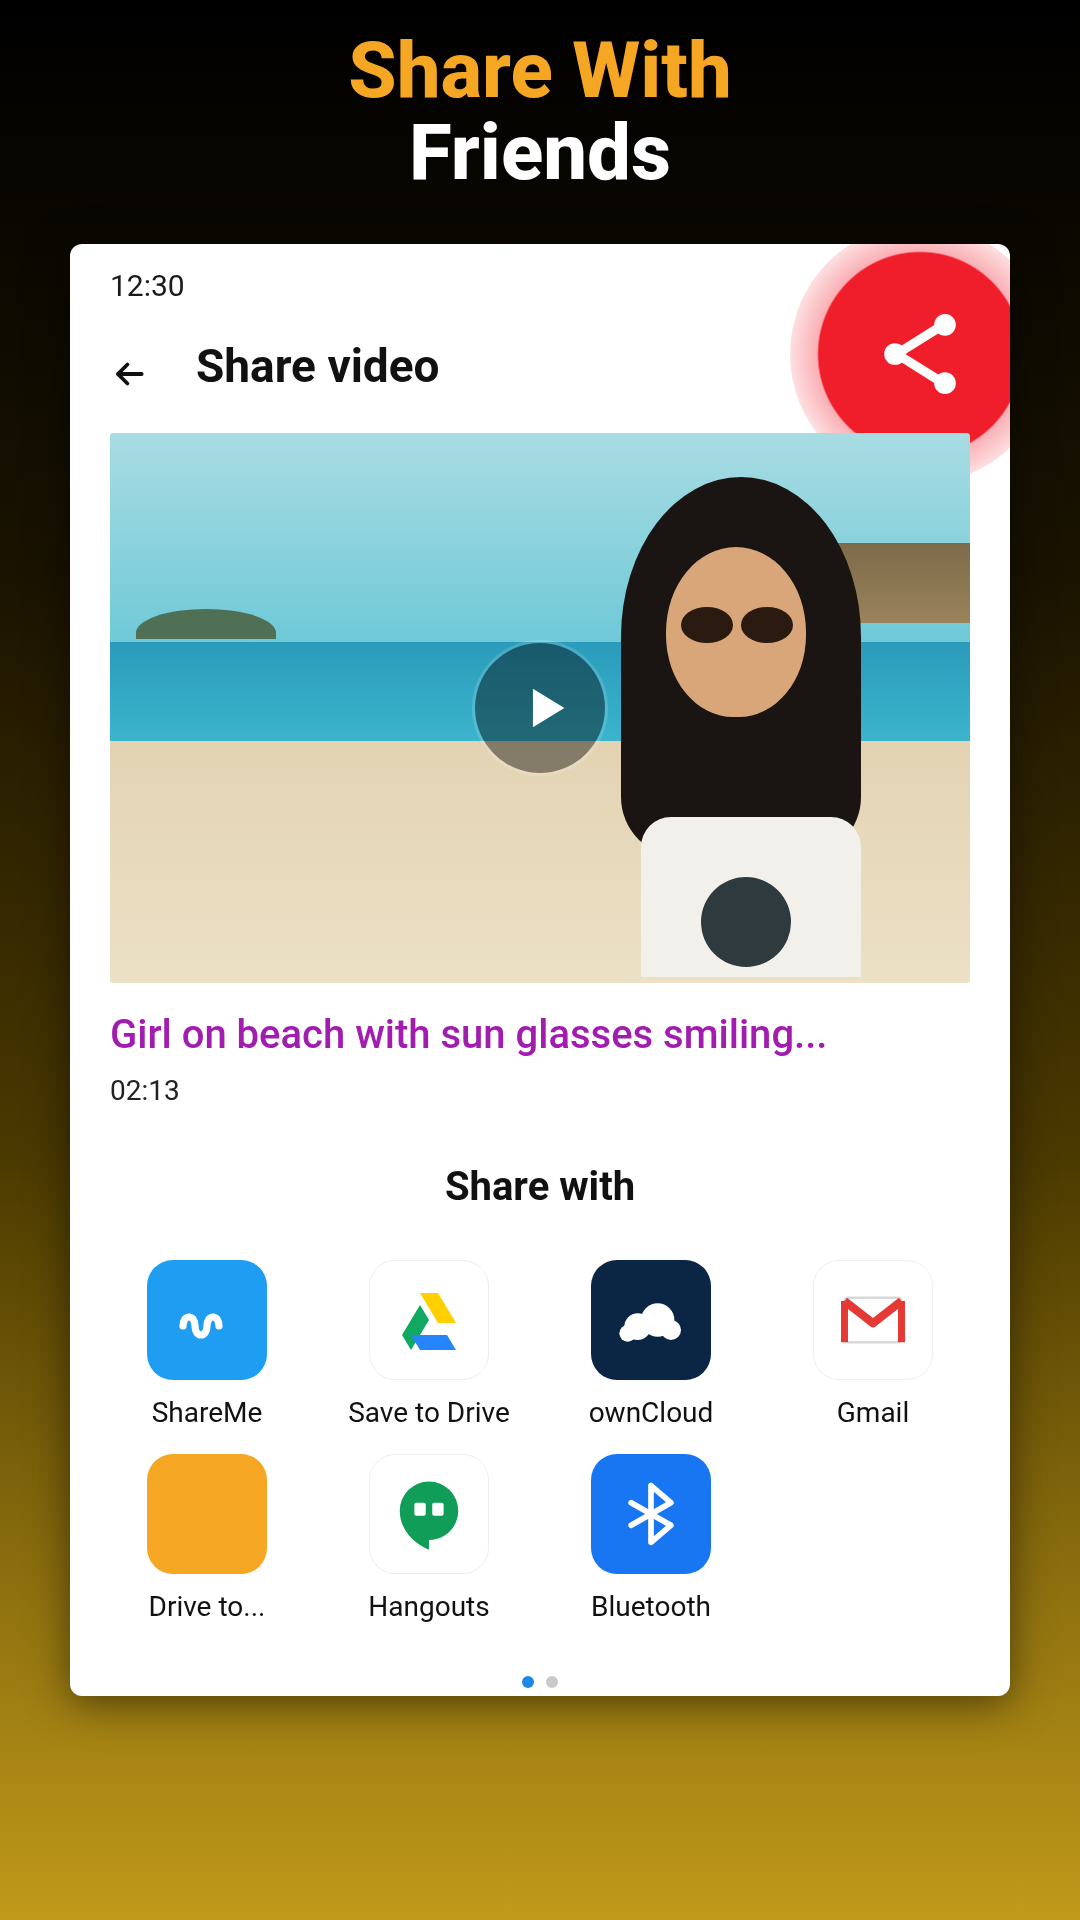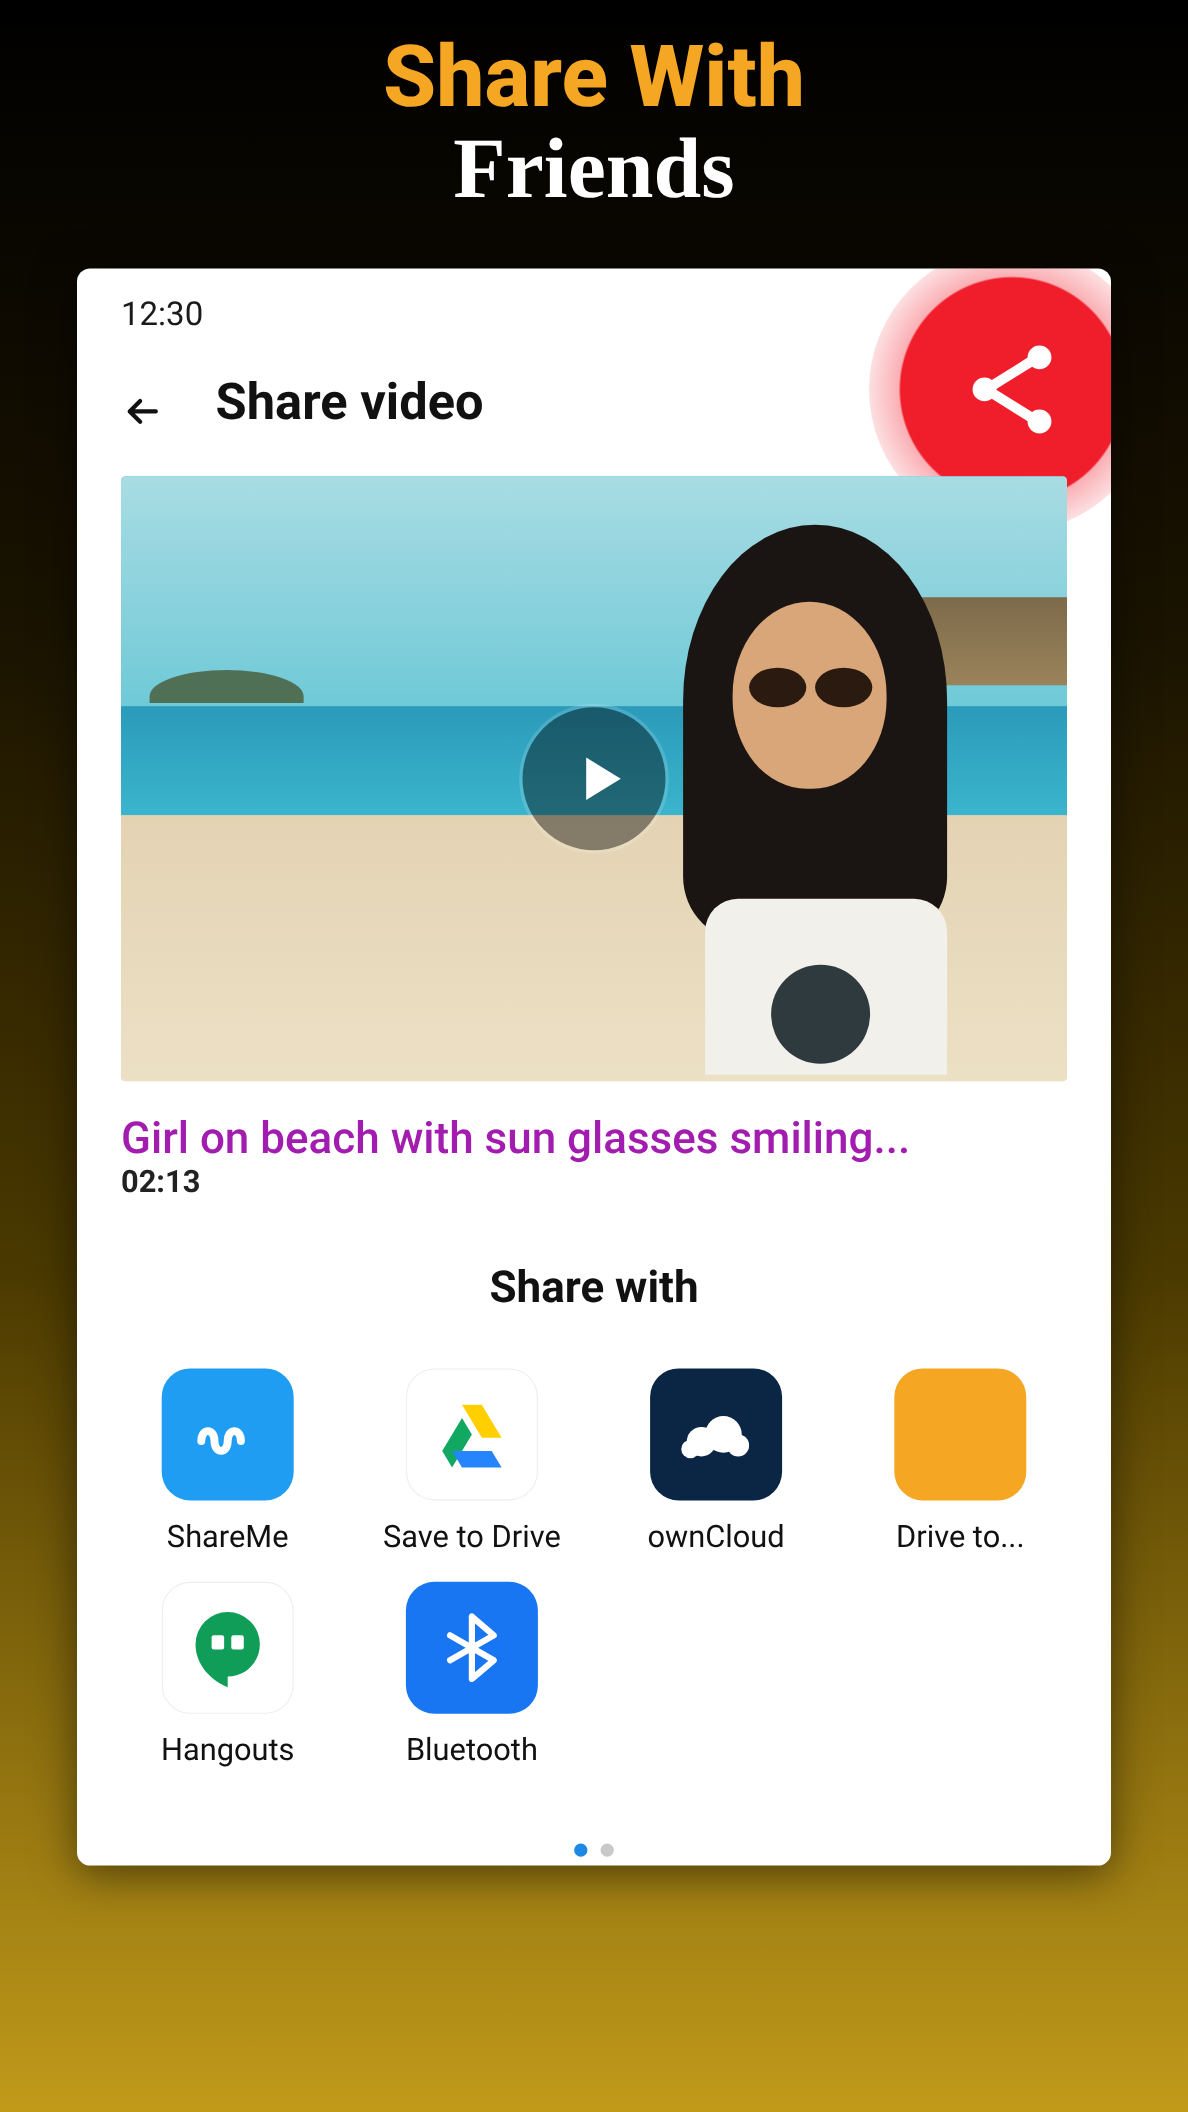--- a/index.html
+++ b/index.html
@@ -9,21 +9,21 @@
     background: linear-gradient(180deg, #000000 0%, #1a1300 30%, #4a3900 60%, #c19a1a 100%);
     position: relative;
   }
   .promo-title {
     text-align: center;
     padding-top: 30px;
     line-height: 1.05;
     font-weight: 800;
   }
   .promo-title .line1 { color: #f5a623; font-size: 78px; }
-  .promo-title .line2 { color: #ffffff; font-size: 78px; font-family: Liberation Serif, serif; }
+  .promo-title .line2 { color: #ffffff; font-size: 78px; }
   .device {
     position: absolute;
     top: 244px;
     left: 70px;
     width: 940px;
     height: 1452px;
     background: #ffffff;
     border-radius: 12px;
     overflow: hidden;
     box-shadow: 0 8px 40px rgba(0,0,0,0.5);
@@ -98,21 +98,21 @@
   .play-overlay {
     position:absolute; left:50%; top:50%; transform:translate(-50%,-50%);
     width:130px; height:130px; border-radius:50%;
     background: rgba(0,0,0,0.42);
     display:flex;align-items:center;justify-content:center;
     outline: 3px solid rgba(255,255,255,0.15);
   }
   .play-overlay svg { margin-left:10px; }
   .video-meta { padding: 28px 40px 0; }
   .video-meta .title { font-size: 40px; color:#a21caf; font-weight:500; }
-  .video-meta .duration { font-size: 28px; color:#222; margin-top:0;font-weight:bold; }
+  .video-meta .duration { font-size: 28px; color:#222; margin-top:16px; }
   .share-section { padding-top: 56px; }
   .share-section h2 { text-align:center; font-size:40px; font-weight:700; color:#111; }
   .share-grid {
     display:grid;
     grid-template-columns: repeat(4, 1fr);
     gap: 24px 20px;
     padding: 50px 36px 0;
   }
   .share-item {
     display:flex; flex-direction:column; align-items:center; gap:16px;
@@ -231,20 +231,30 @@
           <svg width="80" height="80" viewBox="0 0 24 24">
             <circle cx="8" cy="14" r="4" fill="#fff"></circle>
             <circle cx="14" cy="12" r="5" fill="#fff"></circle>
             <circle cx="18" cy="15" r="3" fill="#fff"></circle>
             <circle cx="5" cy="16" r="2.5" fill="#fff"></circle>
           </svg>
         </div>
         <div class="label">ownCloud</div>
       </div>
 
+      <div class="share-item">
+        <div class="icon-box ic-gmail">
+          <svg width="76" height="76" viewBox="0 0 24 24">
+            <rect x="3" y="5" width="18" height="14" rx="1.2" fill="#fff" stroke="#d8d8d8" stroke-width="0.8"></rect>
+            <path d="M3 6l9 7 9-7" stroke="#e53935" stroke-width="2.6" fill="none" stroke-linejoin="round"></path>
+            <path d="M3 6v13M21 6v13" stroke="#e53935" stroke-width="2.2"></path>
+          </svg>
+        </div>
+        <div class="label">Gmail</div>
+      </div>
 
       <div class="share-item">
         <div class="icon-box ic-copyto">
           <svg width="76" height="76" viewBox="0 0 24 24">
             <path d="M3 7a2 2 0 012-2h4l2 2h8a2 2 0 012 2v8a2 2 0 01-2 2H5a2 2 0 01-2-2V7z" fill="#f5a623"></path>
           </svg>
         </div>
         <div class="label">Drive to...</div>
       </div>
 

